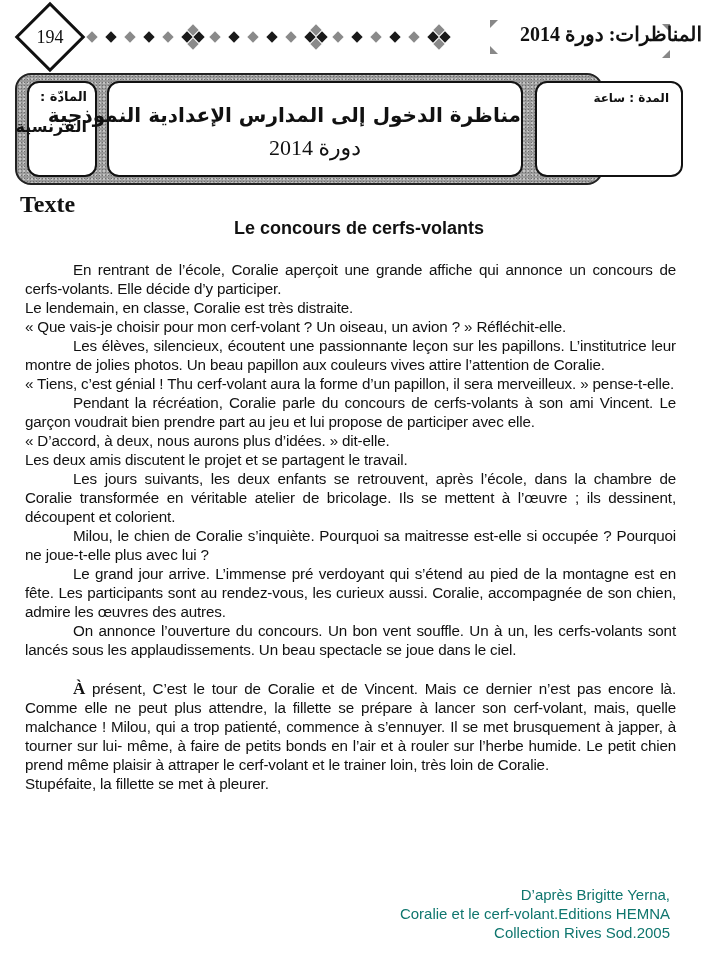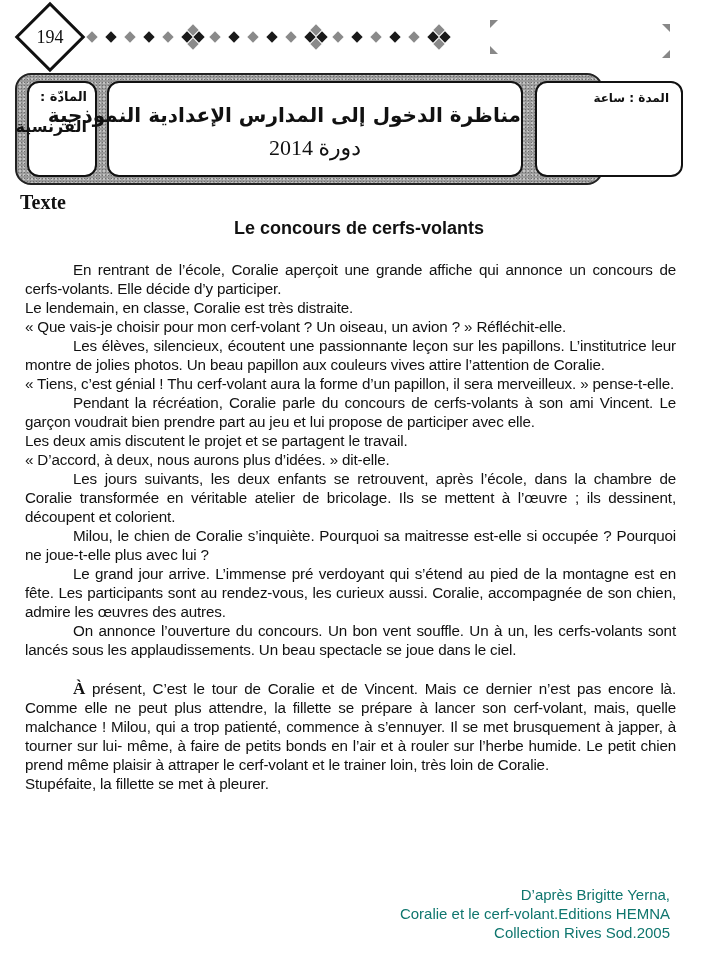--- a/index.html
+++ b/index.html
@@ -54,21 +54,21 @@
   }
   .main-year {
     position: absolute; left: 0; right: 0; top: 52px; text-align: center;
     font-family: "Liberation Serif", serif; font-size: 22px; font-weight: normal; direction: rtl;
   }
   .duration-label { position: absolute; right: 12px; top: 8px; font-size: 12px; font-weight: bold; white-space: nowrap; }
 
   
   .section-label {
     position: absolute; left: 20px; top: 191px;
-    font-family: "Liberation Serif", serif; font-weight: bold; font-size: 20px;
+    font-family: "Liberation Serif", serif; font-weight: bold; font-size: 24px;
   }
   .doc-title {
     position: absolute; left: 0; width: 718px; top: 218px; text-align: center;
     font-family: "Liberation Sans", sans-serif; font-weight: bold; font-size: 18px;
   }
   .text-body {
     position: absolute; left: 25px; top: 260px; width: 651px;
     font-family: "Liberation Sans", sans-serif; font-size: 15.2px; line-height: 19px;
     text-align: justify; color: #111; letter-spacing: -0.15px;
   }
@@ -115,20 +115,21 @@
       <div class="orn grey" style="left: 322px; top: 3px;"></div>
       <div class="orn dark" style="left: 341px; top: 3px;"></div>
       <div class="orn dark" style="left: 353px; top: 3px;"></div>
       <div class="orn grey" style="left: 347px; top: -4px;"></div>
       <div class="orn grey" style="left: 347px; top: 10px;"></div>
     </div>
   <div class="corner-tri" style="left:490px;top:20px;border-top:8px solid #888;border-right:8px solid transparent;"></div>
   <div class="corner-tri" style="left:490px;top:46px;border-bottom:8px solid #888;border-right:8px solid transparent;"></div>
   <div class="corner-tri" style="left:662px;top:24px;border-top:8px solid #888;border-left:8px solid transparent;"></div>
   <div class="corner-tri" style="left:662px;top:50px;border-bottom:8px solid #888;border-left:8px solid transparent;"></div>
+  <div class="session-title">المناظرات: دورة 2014</div>
 </div>
 
 <div class="banner">
   <div class="box box-subject">
     <div class="ar subject-label">المادّة :</div>
     <div class="ar subject-value">الفرنسية</div>
   </div>
   <div class="box box-main">
     <div class="ar main-title">مناظرة الدخول إلى المدارس الإعدادية النموذجية</div>
     <div class="main-year">دورة 2014</div>
@@ -141,22 +142,22 @@
 <div class="section-label">Texte</div>
 <div class="doc-title">Le concours de cerfs-volants</div>
 
 <div class="text-body" id="text-body">
     <p class="indent">En rentrant de l’école, Coralie aperçoit une grande affiche qui annonce un concours de cerfs-volants. Elle décide d’y participer.</p>
     <p>Le lendemain, en classe, Coralie est très distraite.</p>
     <p>« Que vais-je choisir pour mon cerf-volant ? Un oiseau, un avion ? » Réfléchit-elle.</p>
     <p class="indent">Les élèves, silencieux, écoutent une passionnante leçon sur les papillons. L’institutrice leur montre de jolies photos. Un beau papillon aux couleurs vives attire l’attention de Coralie.</p>
     <p>« Tiens, c’est génial ! Thu cerf-volant aura la forme d’un papillon, il sera merveilleux. » pense-t-elle.</p>
     <p class="indent">Pendant la récréation, Coralie parle du concours de cerfs-volants à son ami Vincent. Le garçon voudrait bien prendre part au jeu et lui propose de participer avec elle.</p>
+    <p>« D’accord, à deux, nous aurons plus d’idées. » dit-elle.</p>
     <p>Les deux amis discutent le projet et se partagent le travail.</p>
-    <p>« D’accord, à deux, nous aurons plus d’idées. » dit-elle.</p>
     <p class="indent">Les jours suivants, les deux enfants se retrouvent, après l’école, dans la chambre de Coralie transformée en véritable atelier de bricolage. Ils se mettent à l’œuvre ; ils dessinent, découpent et colorient.</p>
     <p class="indent">Milou, le chien de Coralie s’inquiète. Pourquoi sa maitresse est-elle si occupée ? Pourquoi ne joue-t-elle plus avec lui ?</p>
     <p class="indent">Le grand jour arrive. L’immense pré verdoyant qui s’étend au pied de la montagne est en fête. Les participants sont au rendez-vous, les curieux aussi. Coralie, accompagnée de son chien, admire les œuvres des autres.</p>
     <p class="indent">On annonce l’ouverture du concours. Un bon vent souffle. Un à un, les cerfs-volants sont lancés sous les applaudissements. Un beau spectacle se joue dans le ciel.</p>
     <p class="indent gap"><span class="big-a">À</span> présent, C’est le tour de Coralie et de Vincent. Mais ce dernier n’est pas encore là. Comme elle ne peut plus attendre, la fillette se prépare à lancer son cerf-volant, mais, quelle malchance ! Milou, qui a trop patienté, commence à s’ennuyer. Il se met brusquement à japper, à tourner sur lui- même, à faire de petits bonds en l’air et à rouler sur l’herbe humide. Le petit chien prend même plaisir à attraper le cerf-volant et le trainer loin, très loin de Coralie.</p>
     <p>Stupéfaite, la fillette se met à pleurer.</p>
   </div>
 
 <div class="credits" id="credits">
     <div>D’après Brigitte Yerna,</div>

